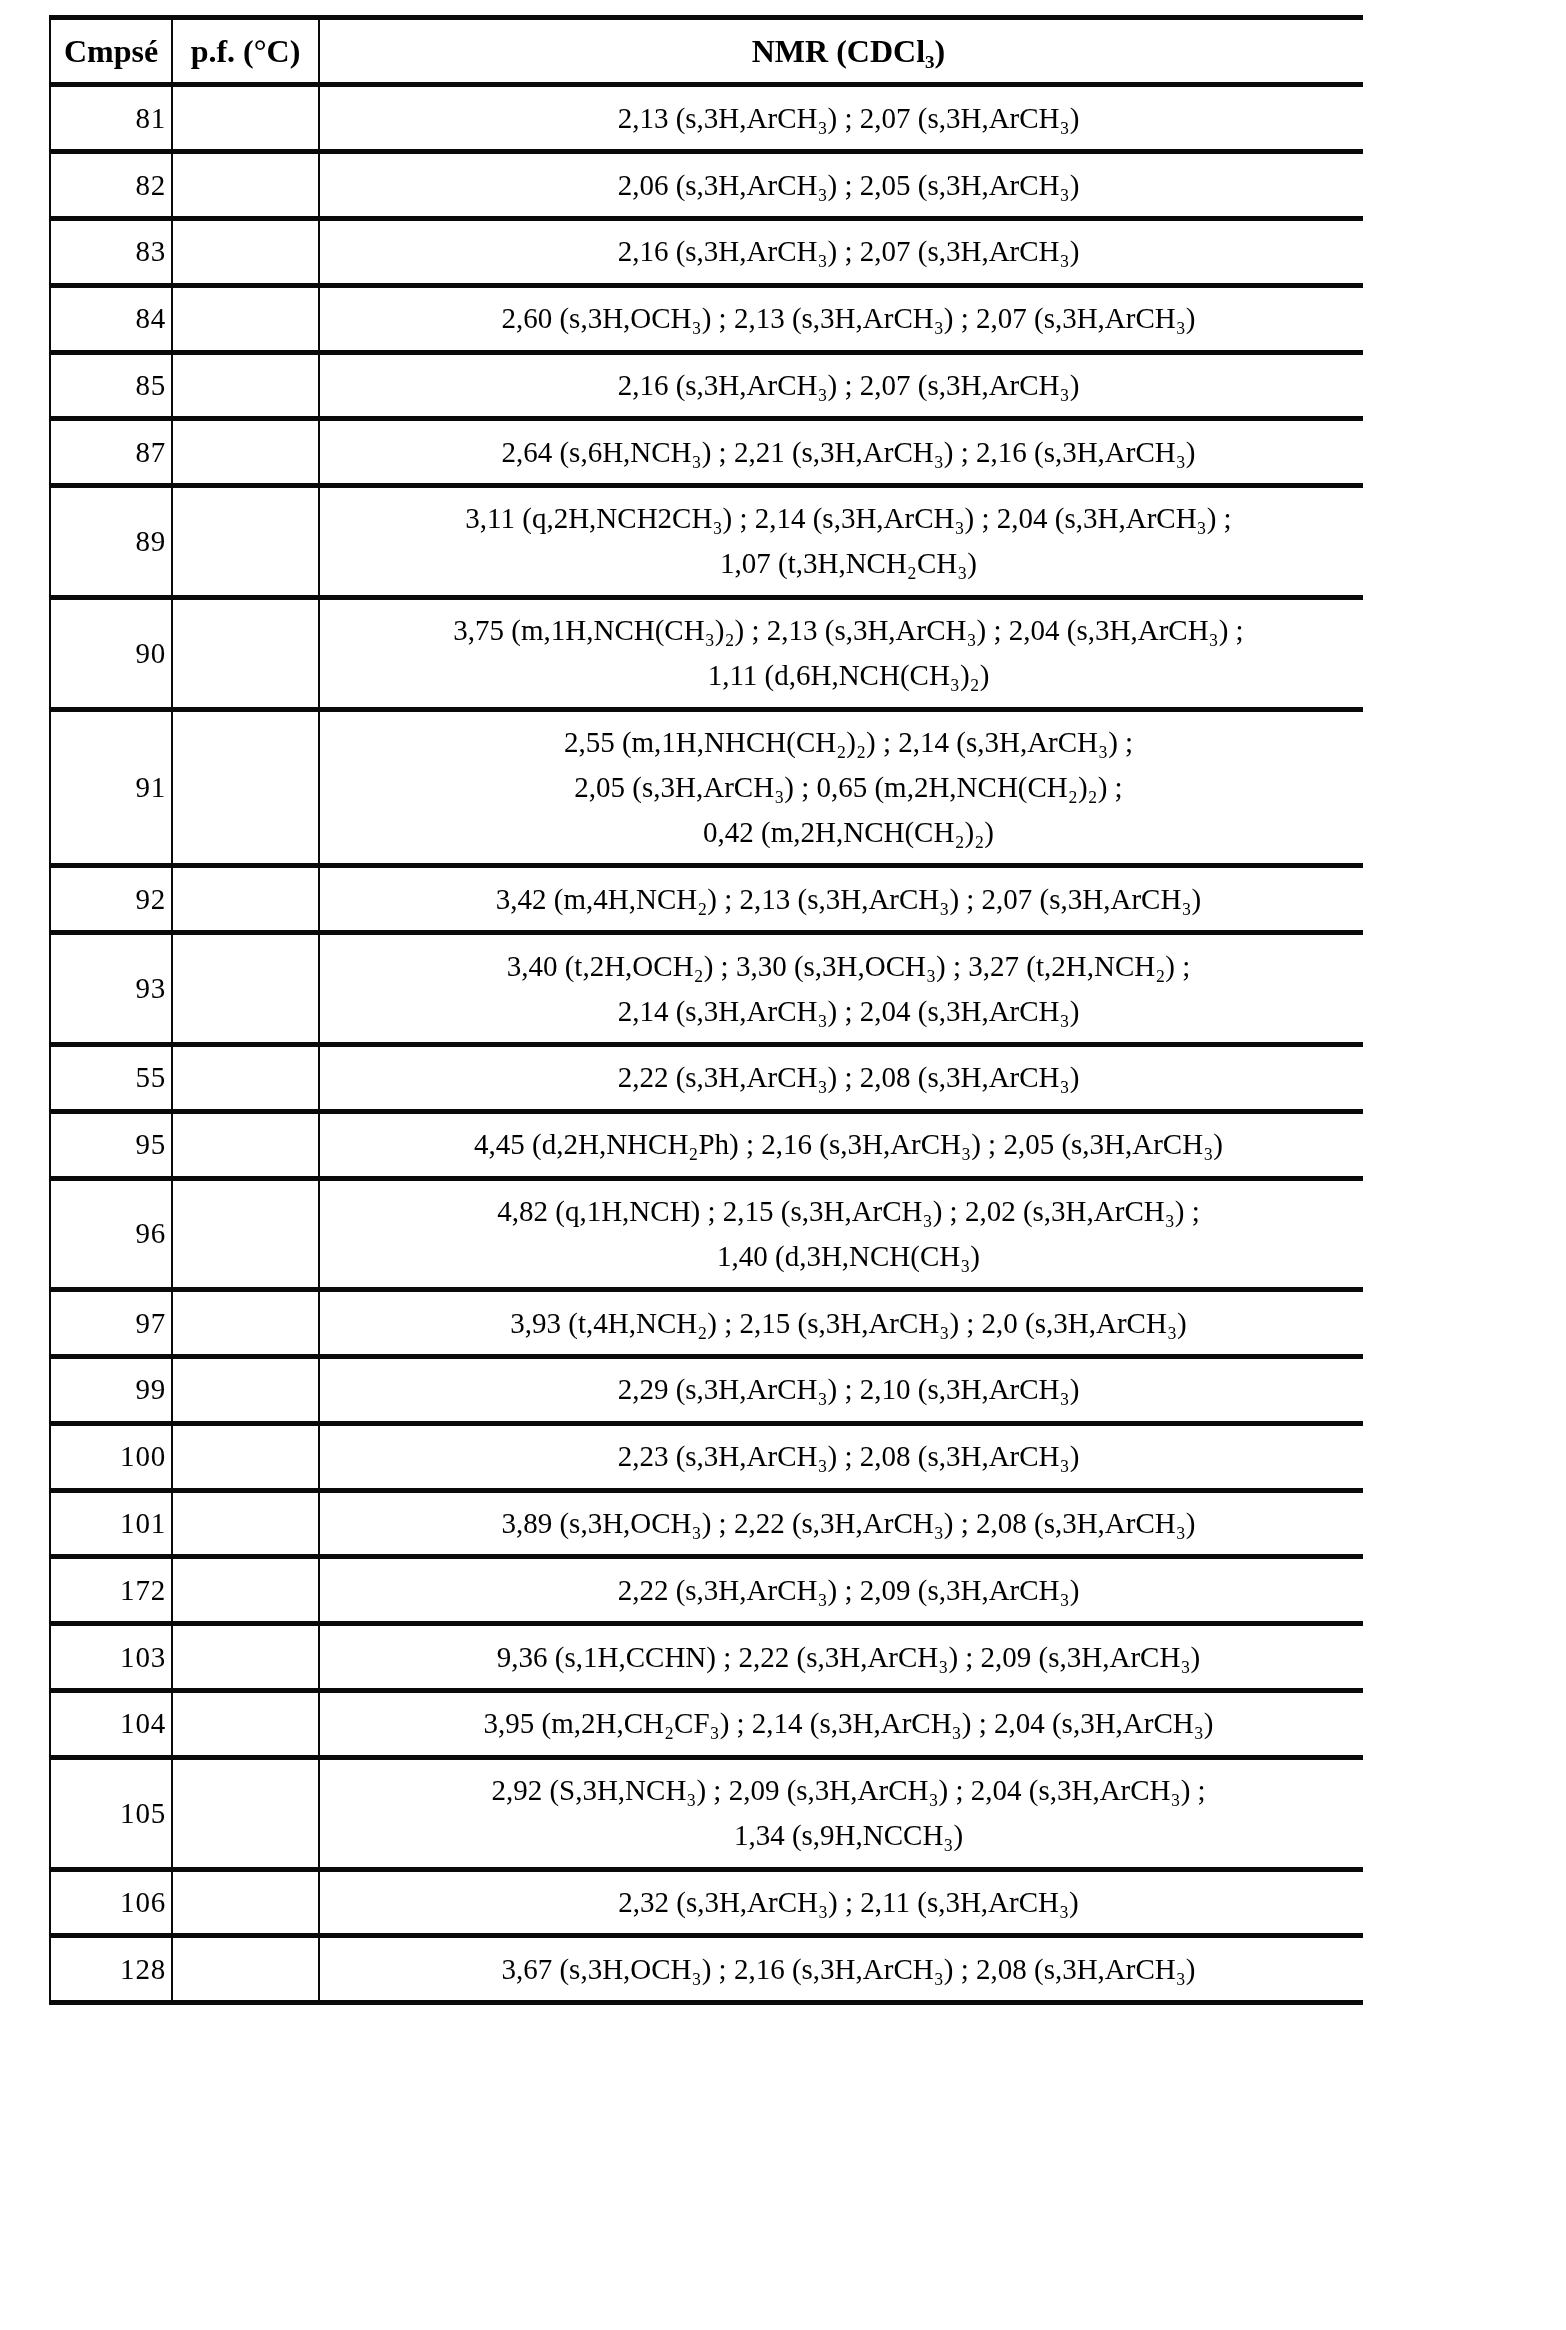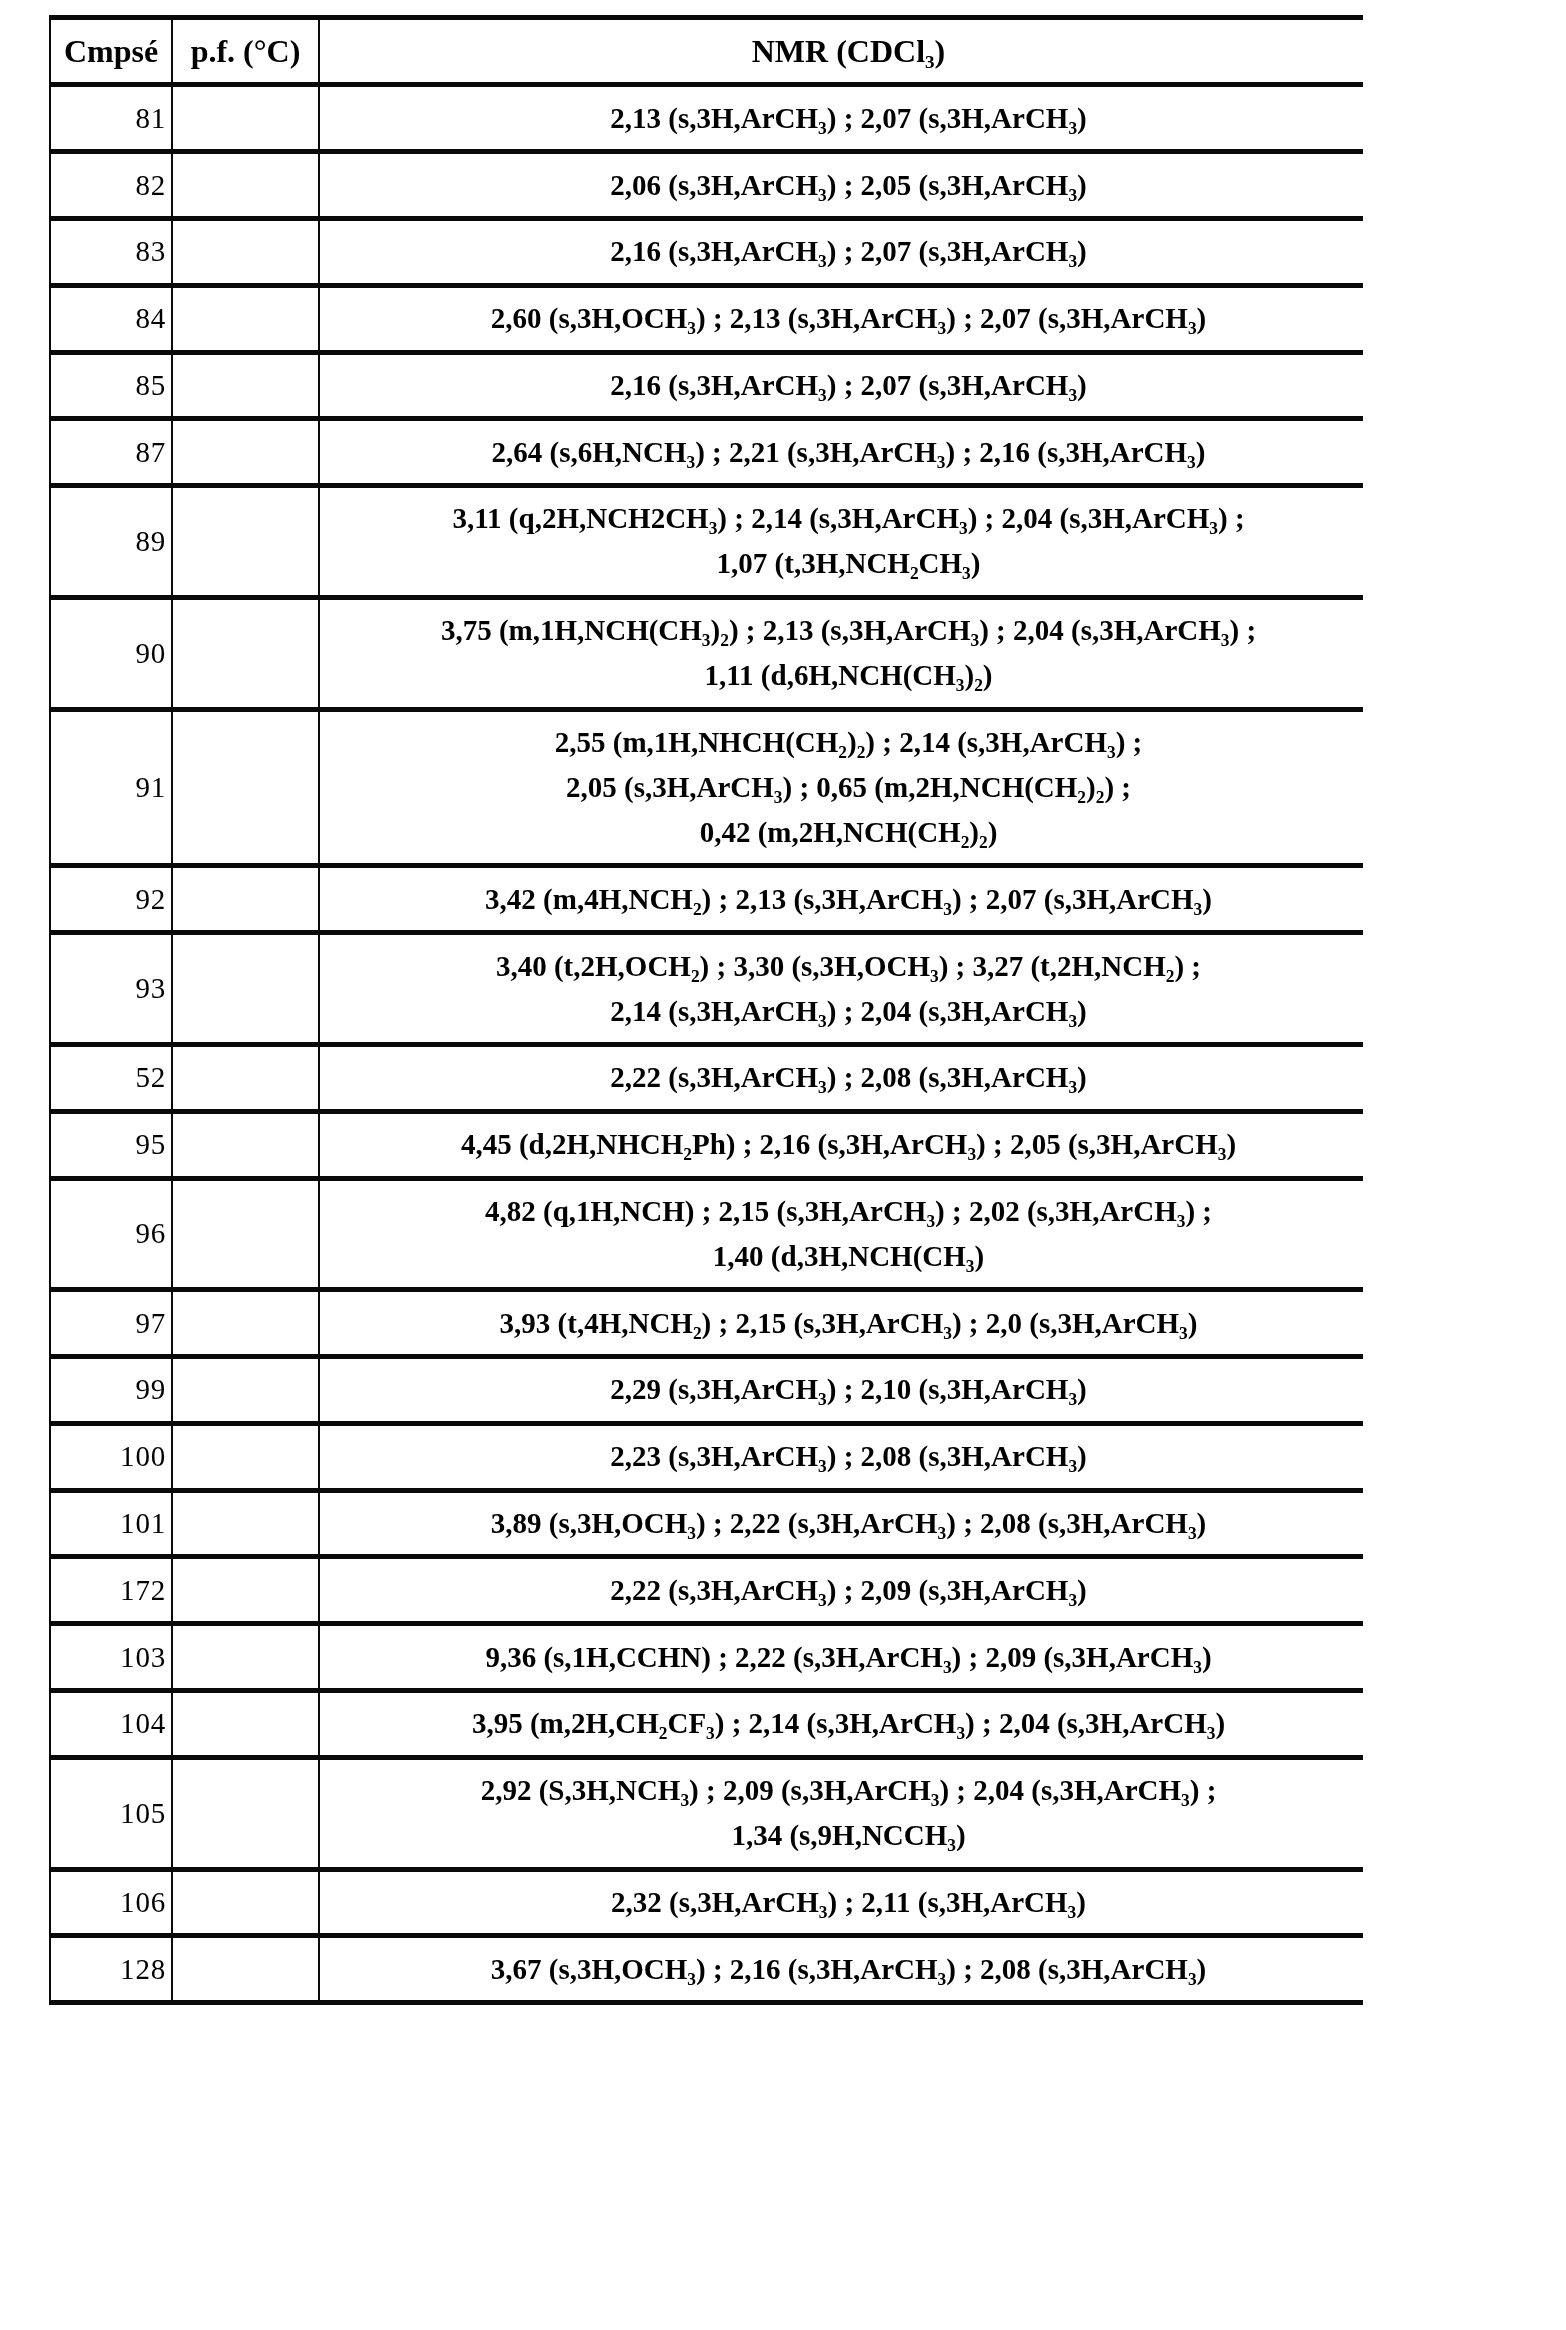--- a/index.html
+++ b/index.html
@@ -48,21 +48,20 @@
     vertical-align: middle;
     padding: 8.4px 5px;
     line-height: 45px;
   }
   col.col-compound { width: 122px; }
   col.col-mp       { width: 147px; }
   col.col-nmr      { width: 1059px; }
   col.col-mass     { width: 142px; }
   td.cell-nmr {
     white-space: pre-line; 
-    font-weight: bold;
   }
   td.cell-compound {
     letter-spacing: 0.8px;
     text-align: right;
   }
 </style>
 </head>
 <body>
 
 <div class="page">
@@ -160,21 +159,21 @@
 
   <tr>
     <td class="cell-compound">93</td>
     <td class="cell-mp"></td>
     <td class="cell-nmr">3,40 (t,2H,OCH₂) ; 3,30 (s,3H,OCH₃) ; 3,27 (t,2H,NCH₂) ;
 2,14 (s,3H,ArCH₃) ; 2,04 (s,3H,ArCH₃)</td>
     <td class="cell-mass"></td>
   </tr>
 
   <tr>
-    <td class="cell-compound">52</td>
+    <td class="cell-compound">55</td>
     <td class="cell-mp"></td>
     <td class="cell-nmr">2,22 (s,3H,ArCH₃) ; 2,08 (s,3H,ArCH₃)</td>
     <td class="cell-mass"></td>
   </tr>
 
   <tr>
     <td class="cell-compound">95</td>
     <td class="cell-mp"></td>
     <td class="cell-nmr">4,45 (d,2H,NHCH₂Ph) ; 2,16 (s,3H,ArCH₃) ; 2,05 (s,3H,ArCH₃)</td>
     <td class="cell-mass"></td>

